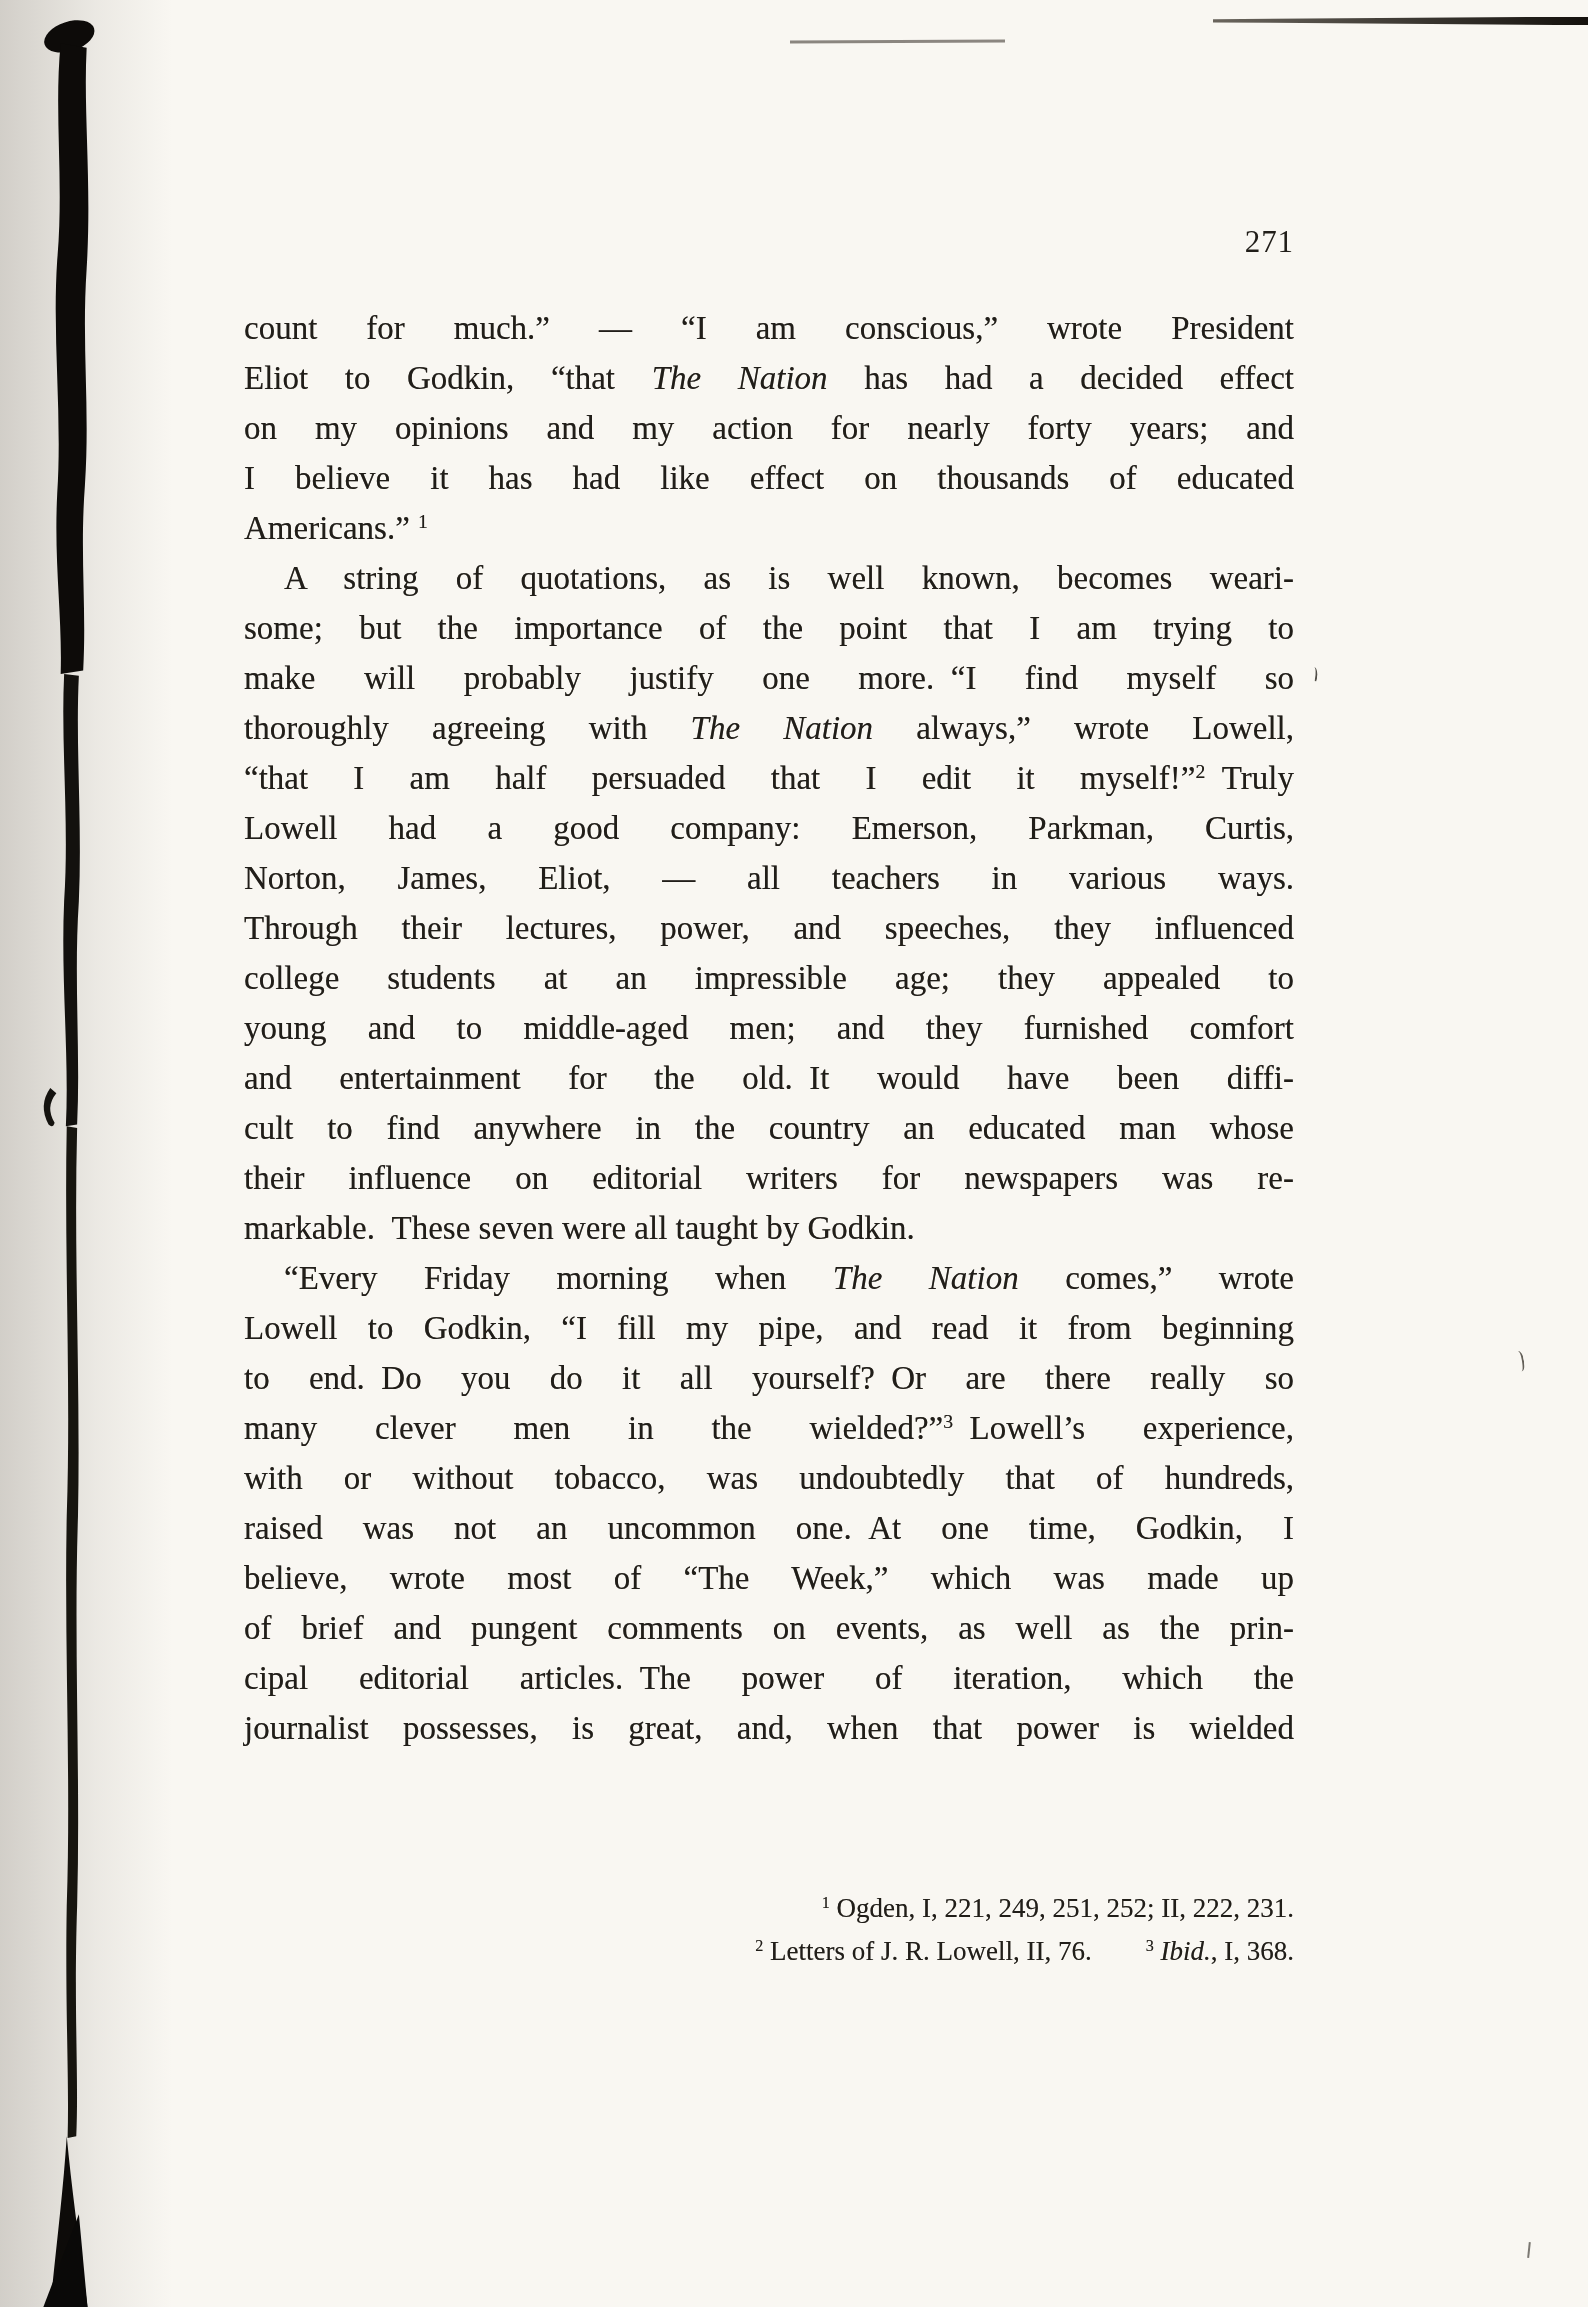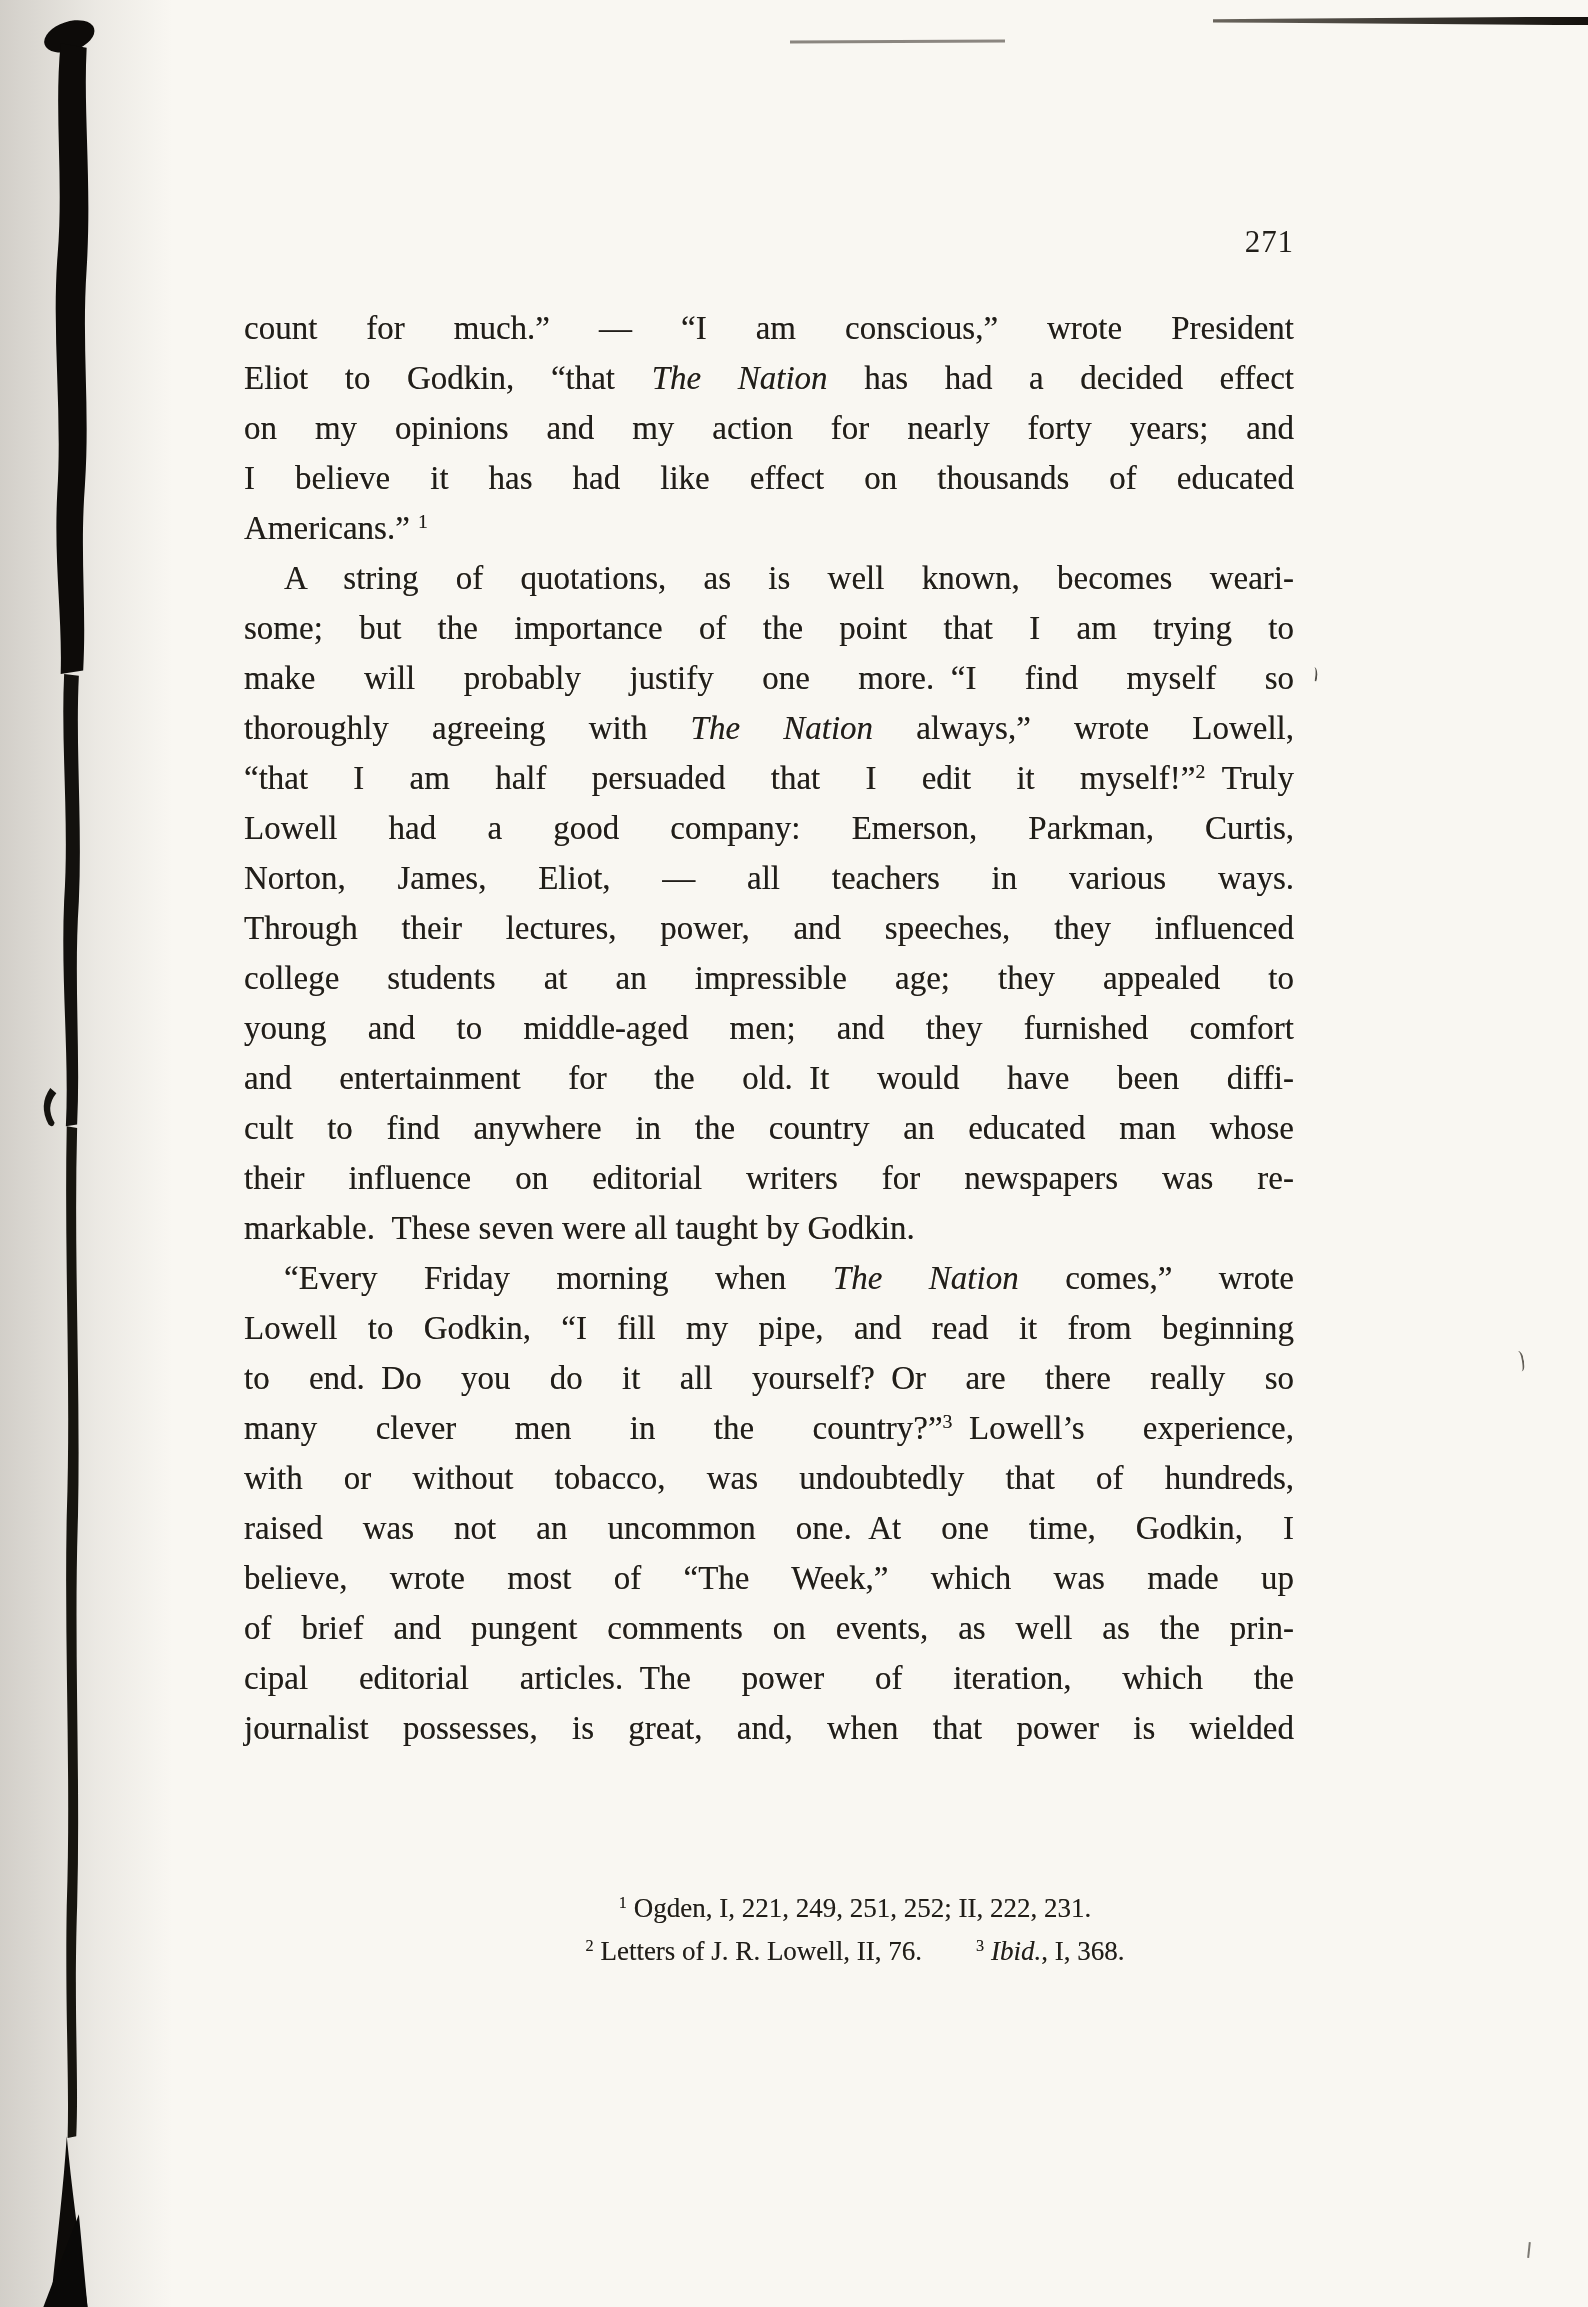--- a/index.html
+++ b/index.html
@@ -25,21 +25,21 @@
   .text-block{position:absolute;left:244px;top:303px;width:1050px;
     font-size:33px;line-height:50px;text-shadow:0 0 0.4px rgba(32,28,22,.55);}
   .line{text-align:justify;}
   .just{text-align-last:justify;}
   .indent{text-indent:40px;}
   .it{font-style:italic;}
   sup.fn-ref{font-size:.6em;vertical-align:.55em;line-height:0;}
   
   .footnotes{position:absolute;left:244px;top:1887px;width:1050px;
     font-size:27px;line-height:43px;text-shadow:0 0 0.3px rgba(32,28,22,.5);}
-  .fn-line{padding-left:172px;text-align:center;}
+  .fn-line{padding-left:172px;text-align:right;}
   
   .artifact{position:absolute;display:block;}
   .a1{left:1310px;top:667px;width:6px;height:14px;border-right:2.6px solid rgba(40,36,30,.8);
       border-radius:0 70% 0 0/0 90% 0 0;transform:rotate(12deg);}
   .a2{left:1513px;top:1351px;width:8.7px;height:21px;border-right:2.6px solid rgba(50,45,38,.75);
       border-radius:50% 50% 40% 60%;transform:rotate(-8deg);}
   .a3{left:1528px;top:2242px;width:1.7px;height:15.6px;background:rgba(40,36,30,.6);transform:rotate(6deg);}
 </style>
 </head>
 <body>
@@ -81,21 +81,21 @@
       <div class="line just"><span>Through their lectures, power, and speeches, they influenced</span></div>
       <div class="line just"><span>college students at an impressible age; they appealed to</span></div>
       <div class="line just"><span>young and to middle-aged men; and they furnished comfort</span></div>
       <div class="line just"><span>and entertainment for the old. It would have been diffi-</span></div>
       <div class="line just"><span>cult to find anywhere in the country an educated man whose</span></div>
       <div class="line just"><span>their influence on editorial writers for newspapers was re-</span></div>
       <div class="line"><span>markable. These seven were all taught by Godkin.</span></div>
       <div class="line just indent"><span>“Every Friday morning when </span><span class="it">The Nation</span><span> comes,” wrote</span></div>
       <div class="line just"><span>Lowell to Godkin, “I fill my pipe, and read it from beginning</span></div>
       <div class="line just"><span>to end. Do you do it all yourself? Or are there really so</span></div>
-      <div class="line just"><span>many clever men in the country?”</span><sup class="fn-ref">3</sup><span> Lowell’s experience,</span></div>
+      <div class="line just"><span>many clever men in the wielded?”</span><sup class="fn-ref">3</sup><span> Lowell’s experience,</span></div>
       <div class="line just"><span>with or without tobacco, was undoubtedly that of hundreds,</span></div>
       <div class="line just"><span>raised was not an uncommon one. At one time, Godkin, I</span></div>
       <div class="line just"><span>believe, wrote most of “The Week,” which was made up</span></div>
       <div class="line just"><span>of brief and pungent comments on events, as well as the prin-</span></div>
       <div class="line just"><span>cipal editorial articles. The power of iteration, which the</span></div>
       <div class="line just"><span>journalist possesses, is great, and, when that power is wielded</span></div>
     </div>
 
   <div class="footnotes">
       <div class="fn-line"><sup class="fn-ref">1</sup><span> Ogden, I, 221, 249, 251, 252; II, 222, 231.</span></div>

